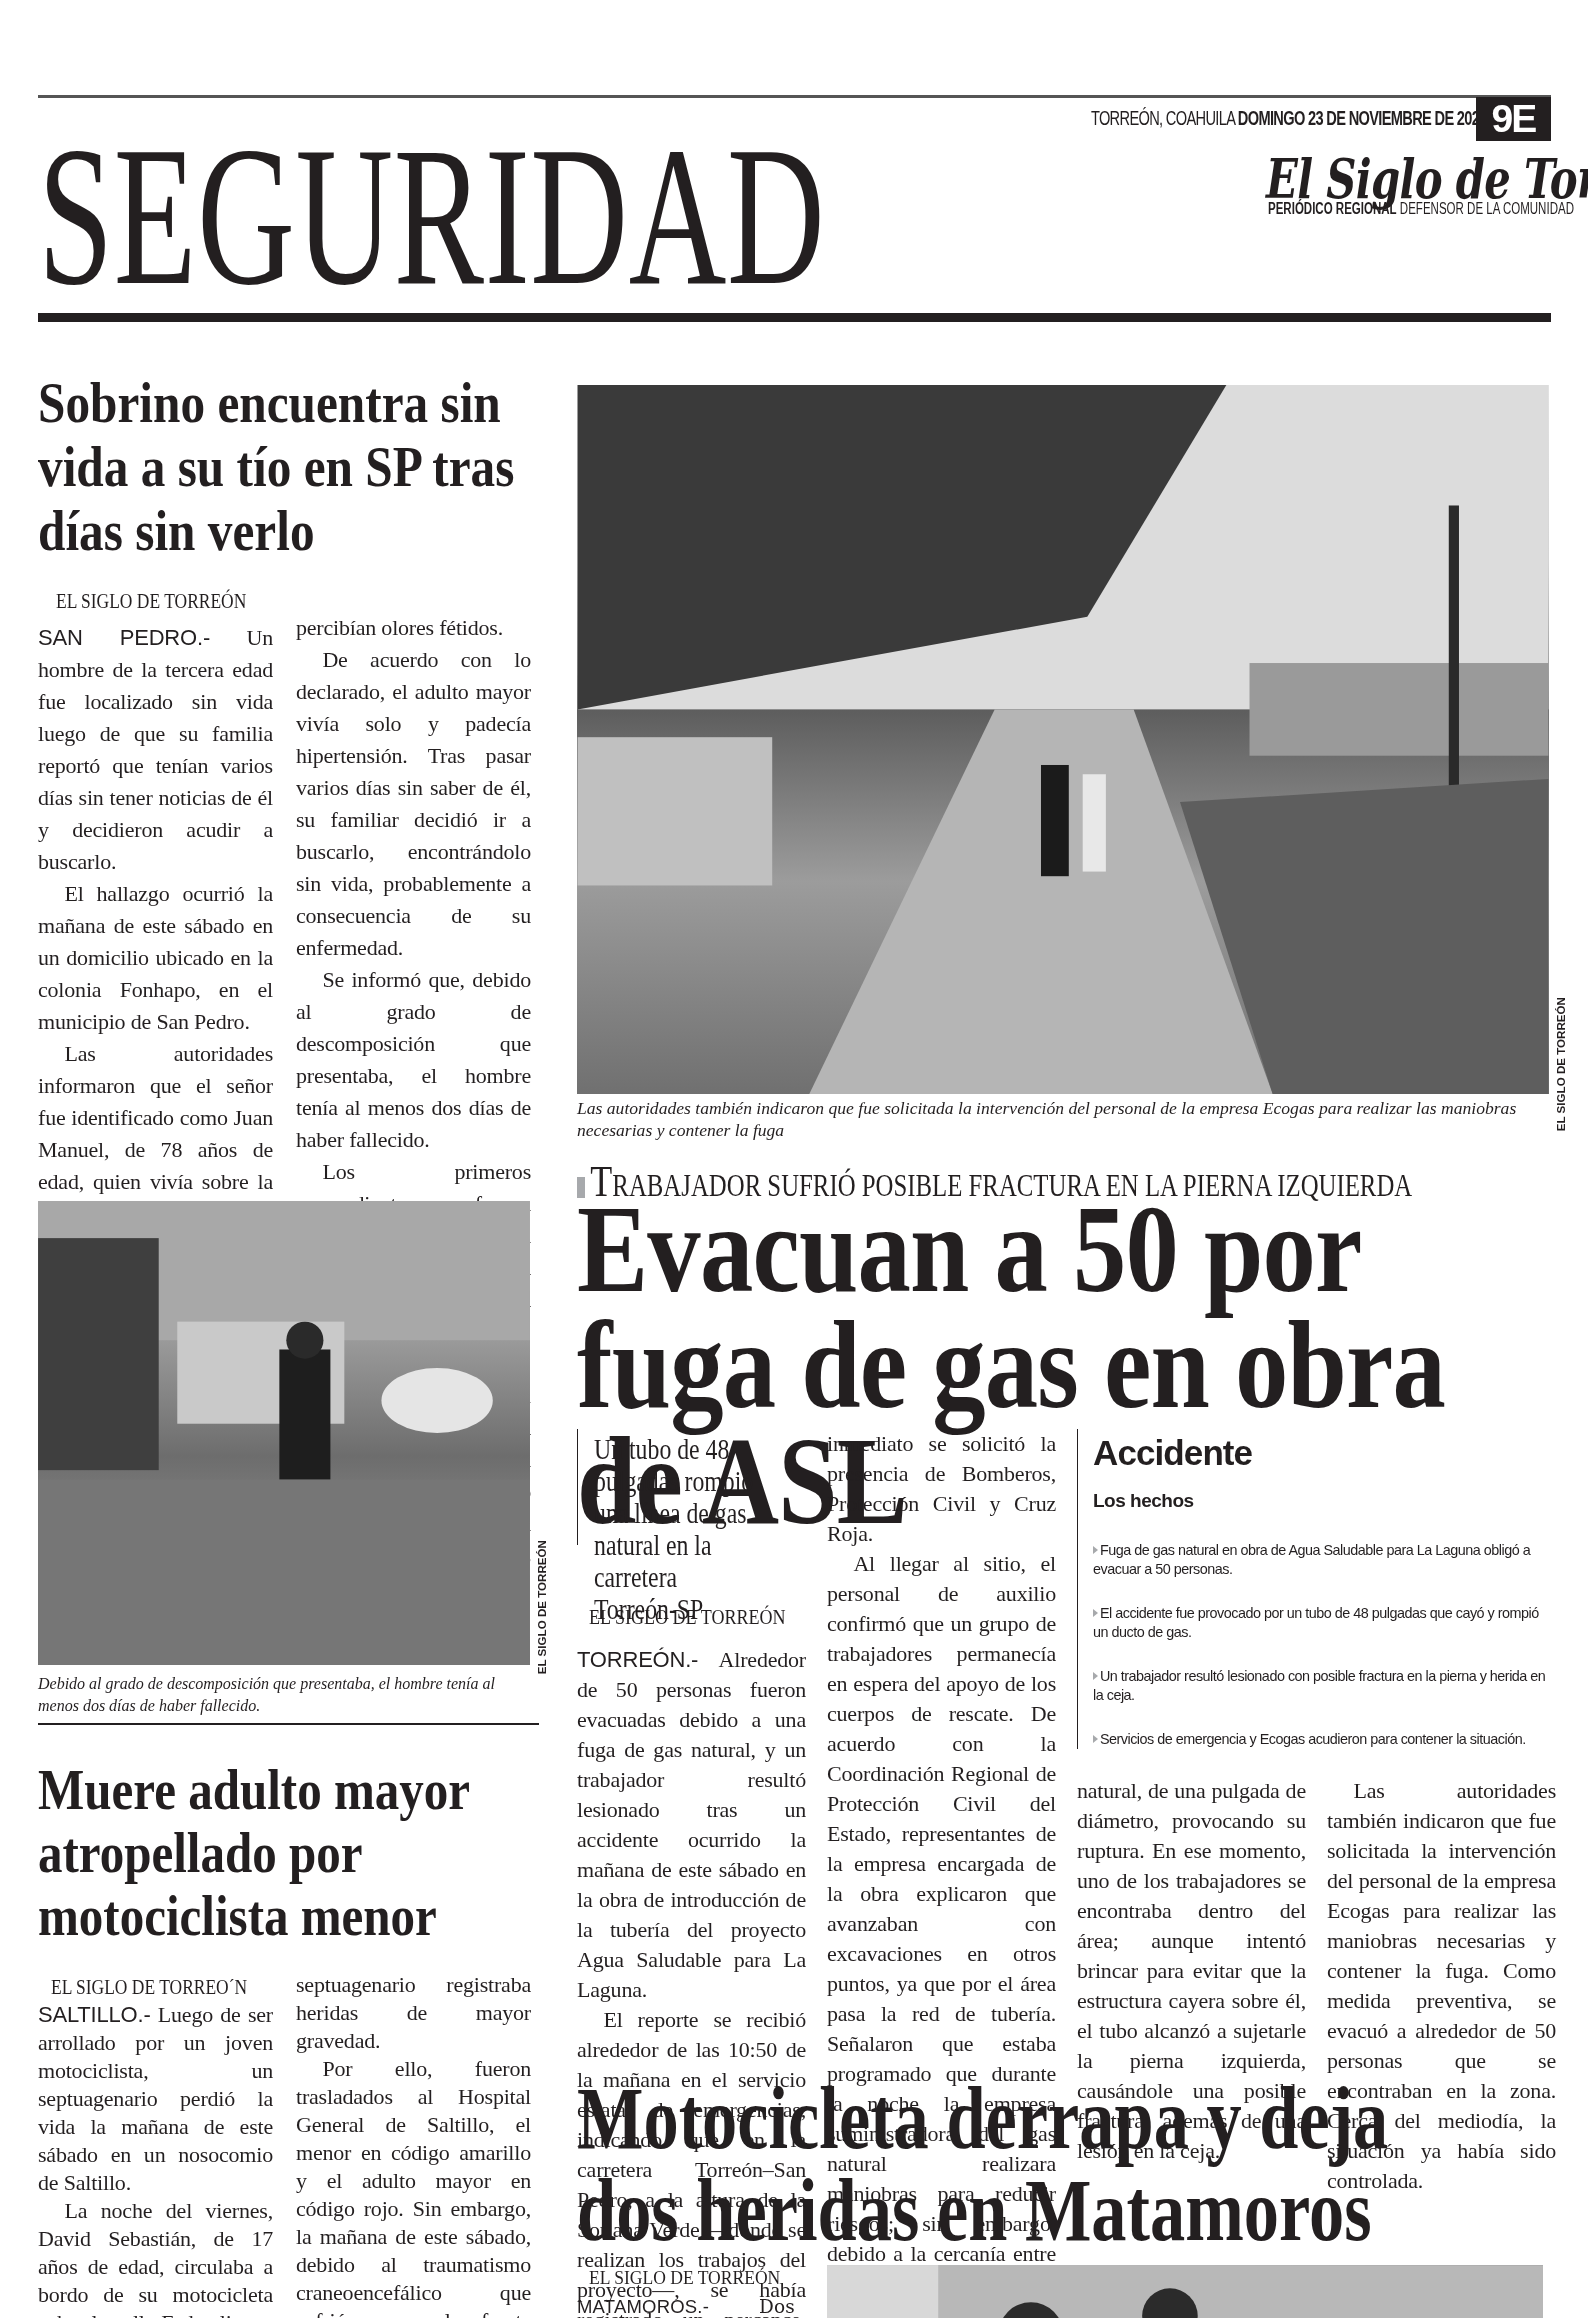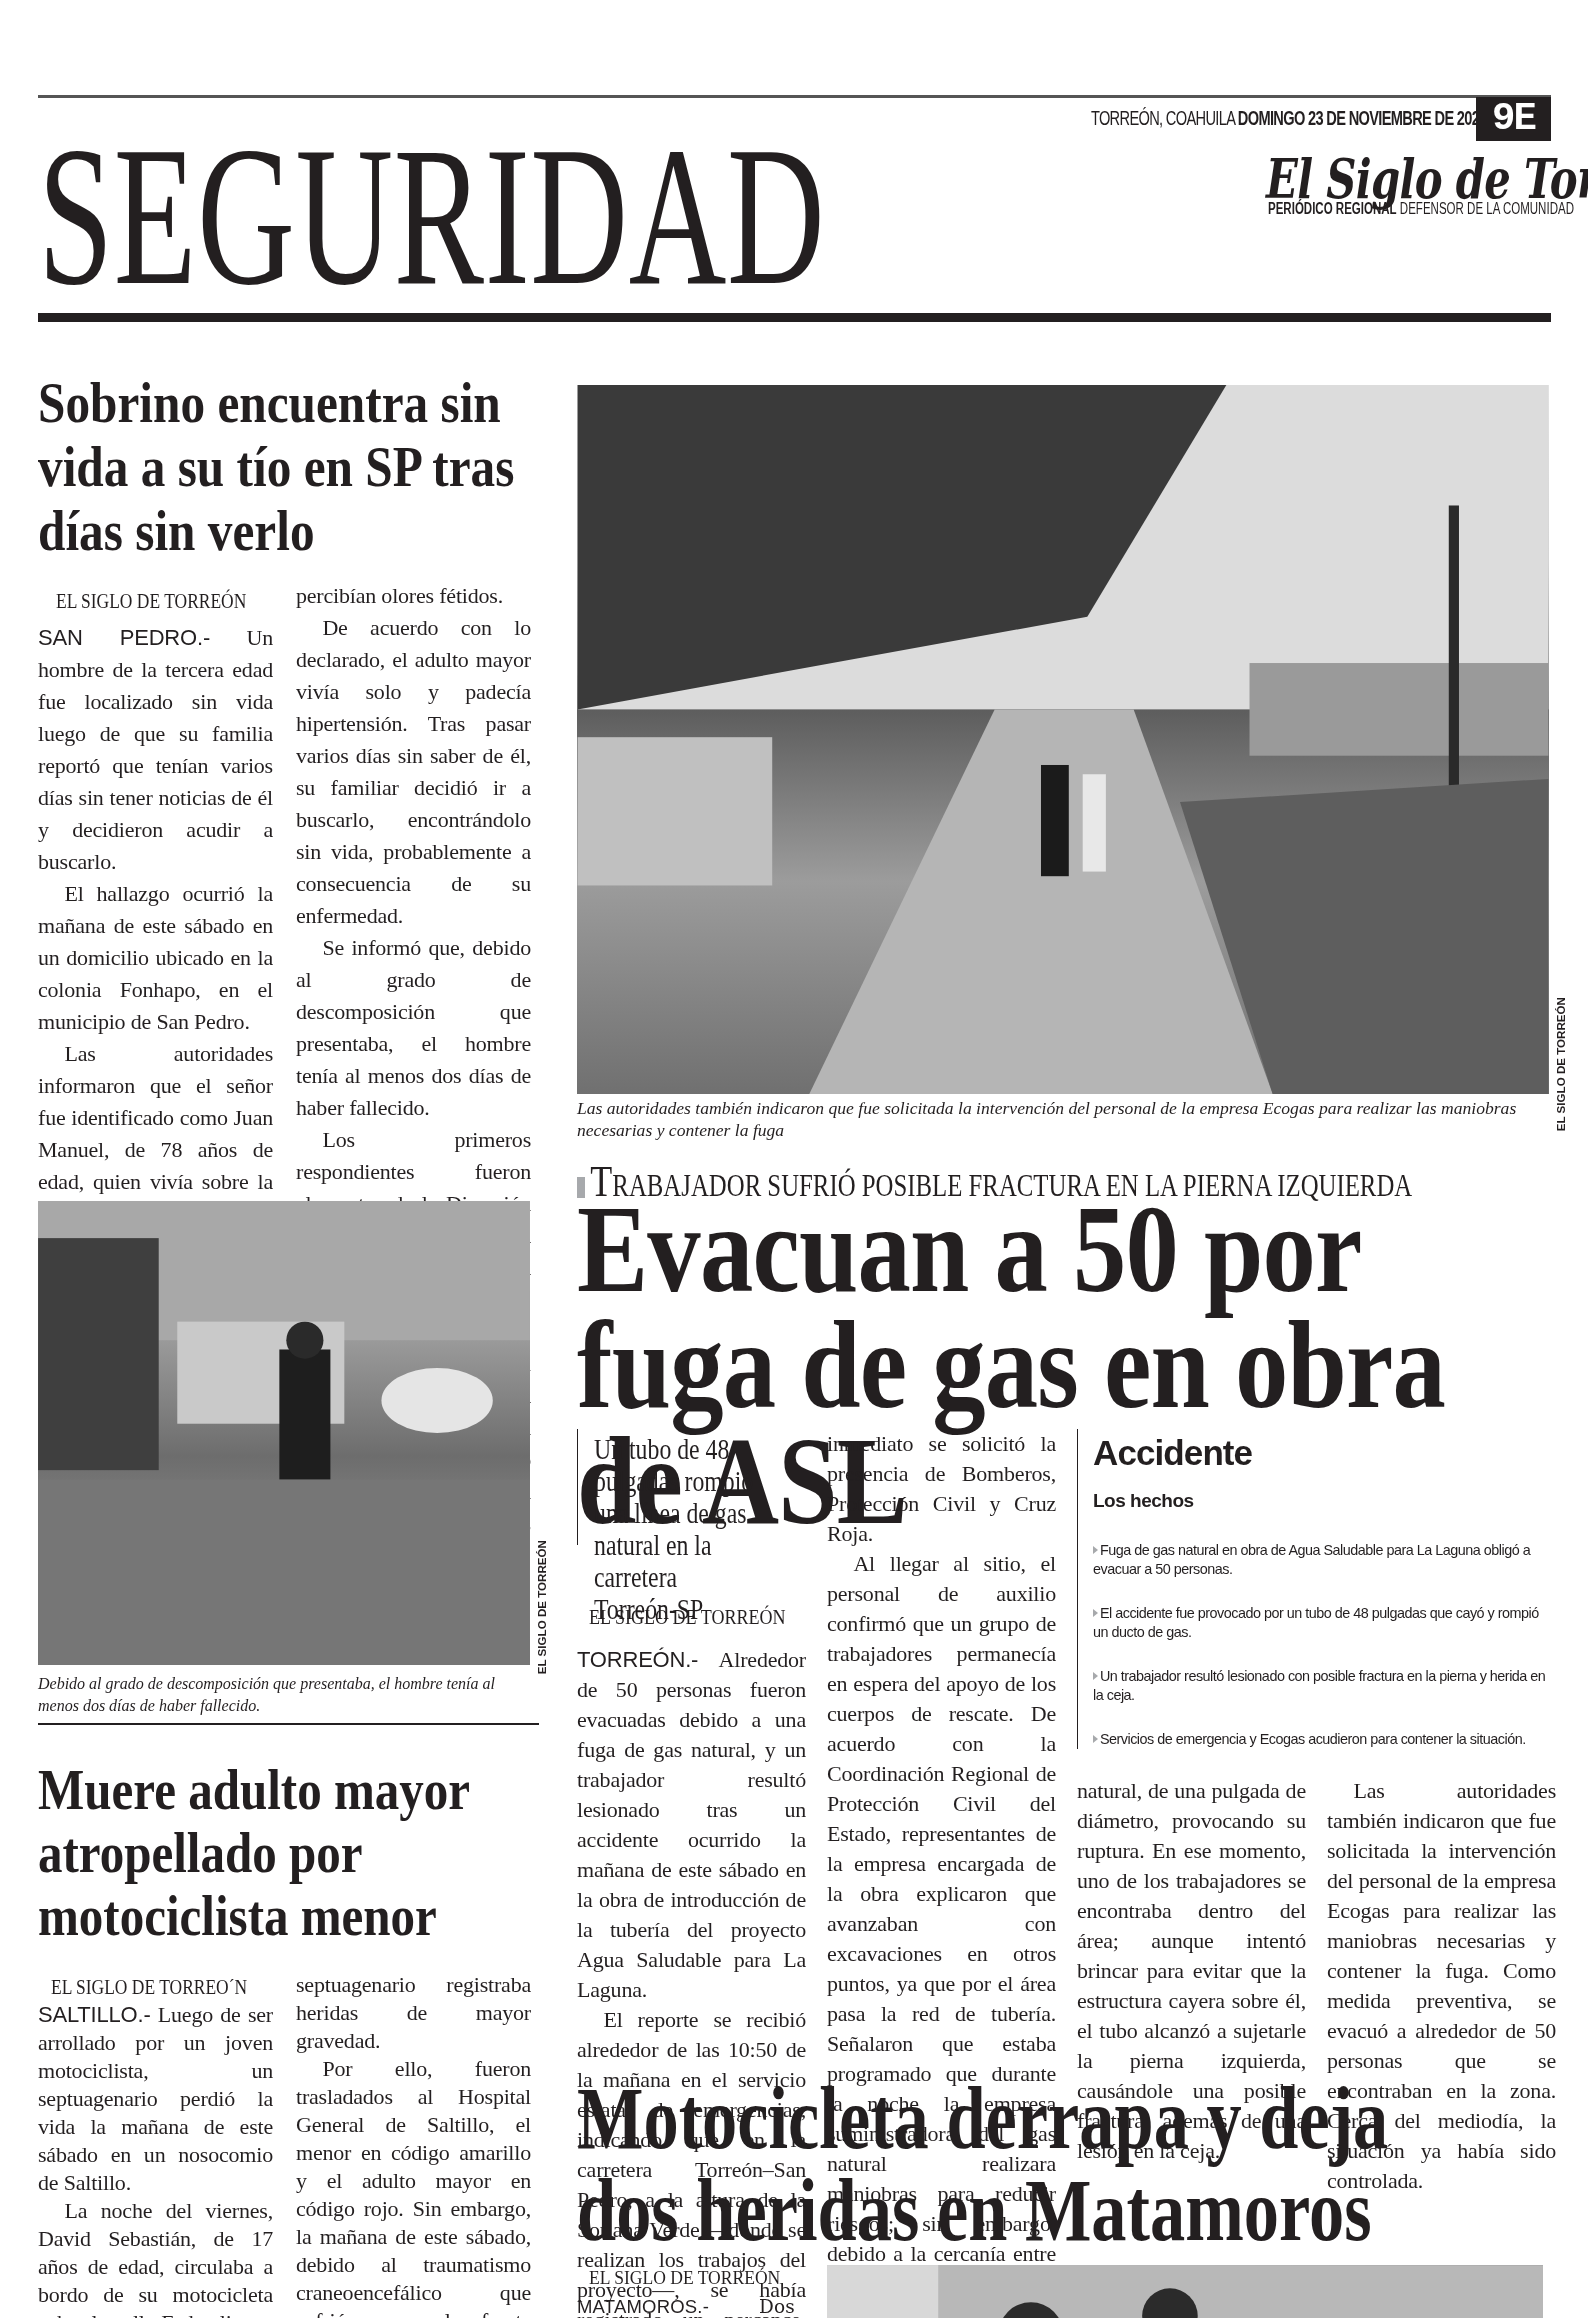--- a/index.html
+++ b/index.html
@@ -5,40 +5,40 @@
   * { box-sizing: border-box; margin: 0; padding: 0; }
   html, body { width: 1589px; height: 3158px; background: #ffffff; color: #231f20; overflow: hidden; }
   body { position: relative; font-family: "Liberation Serif", "DejaVu Serif", serif; }
   .abs { position: absolute; }
   .serif { font-family: "Liberation Serif", "DejaVu Serif", serif; }
 
   
   .rule-top { left: 38px; top: 95px; width: 1513px; height: 2.8px; background: #555; }
   .dateline { top: 107px; right: 102px; font-size: 19.5px; font-family: "Liberation Sans", sans-serif; letter-spacing: -0.9px; transform: scaleX(0.75); transform-origin: right top; white-space: nowrap; }
   .dateline b { font-weight: 700; }
-  .page-num { left: 1476px; top: 97px; width: 75px; height: 44px; background: #231f20; color: #fff; font-family: Liberation Mono, monospace; font-weight: 700; font-size: 39px; line-height: 44px; text-align: center; letter-spacing: -1.9px; }
+  .page-num { left: 1476px; top: 97px; width: 75px; height: 44px; background: #231f20; color: #fff; font-family: Liberation Sans, sans-serif; font-weight: 700; font-size: 39px; line-height: 44px; text-align: center; letter-spacing: -1.9px; }
   .section-title { left: 38px; top: 130px; font-size: 199px; line-height: 172px; font-family: "Liberation Serif", serif; transform: scaleX(0.68); transform-origin: left top; white-space: nowrap; letter-spacing: 0.9px; }
   .brand { left: 1266px; top: 146px; font-size: 55px; font-family: "DejaVu Serif", serif; font-weight: 700; font-style: italic; transform: scaleX(0.76); transform-origin: left top; white-space: nowrap; letter-spacing: -0.9px; }
   .tagline { left: 1268px; top: 200px; font-size: 16px; font-family: "Liberation Sans", sans-serif; transform: scaleX(0.72); transform-origin: left top; white-space: nowrap; }
   .tagline b { font-weight: 700; }
   .rule-thick { left: 38px; top: 313px; width: 1513px; height: 9.3px; background: #231f20; }
 
   
   .col { position: absolute; text-align: justify; hyphens: manual; }
   .col p { text-indent: 1.2em; }
   .col p.first { text-indent: 0; }
   .lead { font-family: "Liberation Sans", sans-serif; font-weight: 400; }
   .byline { font-family: "Liberation Serif", serif; color: #231f20; white-space: nowrap; }
 
   
   .a1-title { left: 38px; top: 371px; width: 492px; font-size: 56px; line-height: 64px; font-family: "Liberation Serif", serif; transform: scaleX(0.88); transform-origin: left top; width: 556px; }
   .a1-byline { left: 56px; top: 589px; font-size: 21.3px; transform: scaleX(0.82); transform-origin: left top; }
   .a1-body { font-size: 22px; line-height: 32px; width: 235px; letter-spacing: -0.2px; }
   .a1-c1 { left: 38px; top: 622px; }
-  .a1-c2 { left: 296px; top: 580px; }
+  .a1-c2 { left: 296px; top: 612px; }
 
   
   .photo { position: absolute; overflow: hidden; background: #8a8a8a; }
   .credit { position: absolute; font-family: "Liberation Sans", sans-serif; font-weight: 700; font-size: 11.6px; color: #231f20; writing-mode: vertical-rl; transform: rotate(180deg); white-space: nowrap; }
   .caption { position: absolute; font-family: "Liberation Serif", serif; font-style: italic; color: #231f20; }
 
   .p1 { left: 38px; top: 1201px; width: 492px; height: 464px; background: linear-gradient(180deg, #bdbdbd 0%, #9a9a9a 30%, #6d6d6d 55%, #8d8d8d 80%, #7a7a7a 100%); }
   .p1-credit { left: 535px; top: 1540px; }
   .p1-cap { left: 38px; top: 1673px; width: 501px; font-size: 16px; line-height: 22px; }
 

